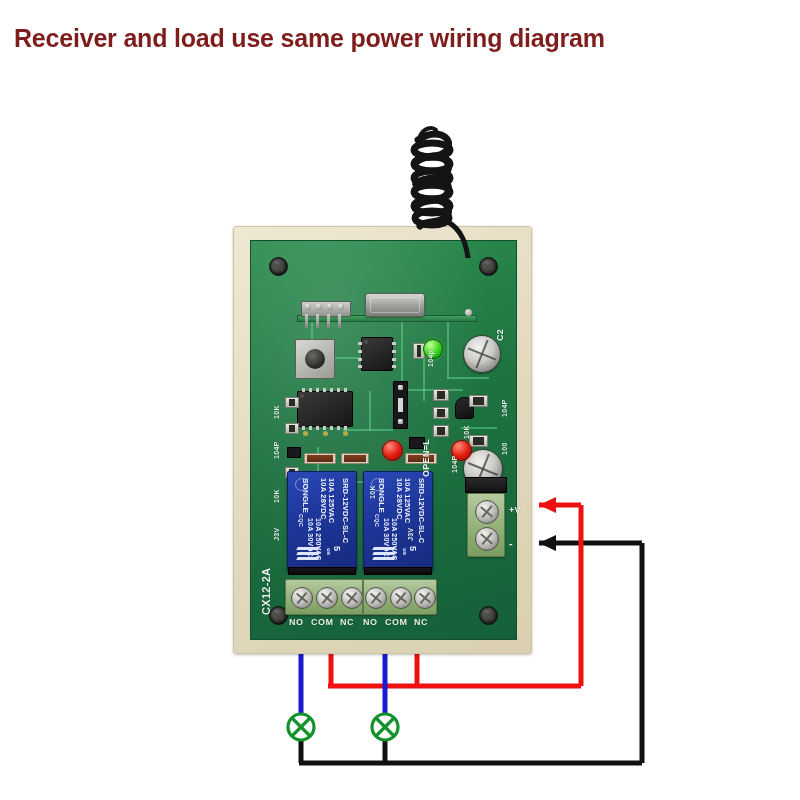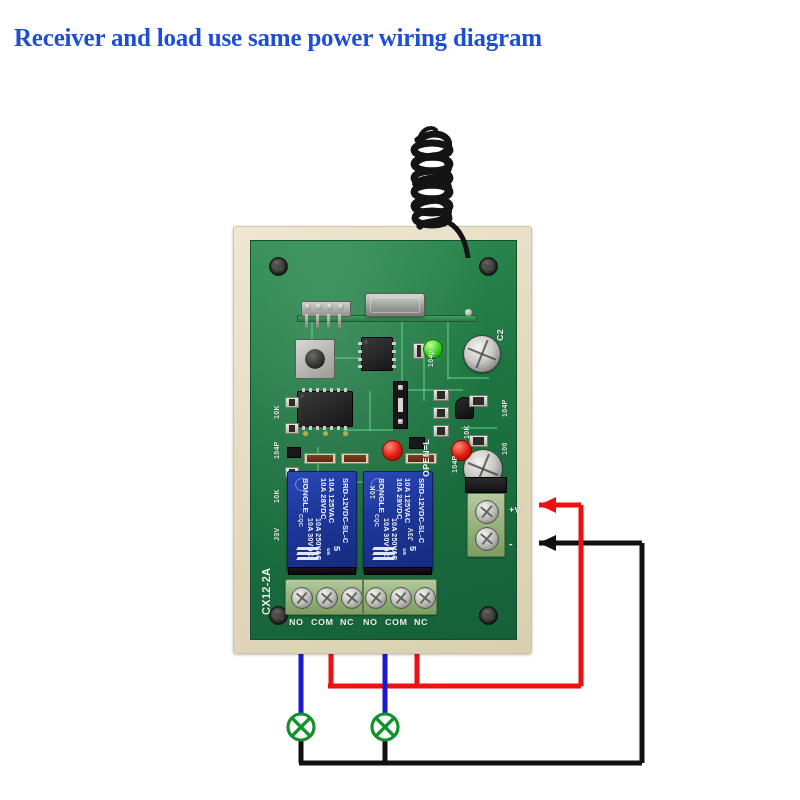--- a/index.html
+++ b/index.html
@@ -109,21 +109,21 @@
           letter-spacing:.5px;z-index:6;text-shadow:0 0 1px rgba(0,0,0,.6);}
 
   
   #antenna{position:absolute;z-index:6;}
 </style>
 </head>
 <body style="background: rgb(255, 255, 255);">
 
 <div id="canvas">
 
-  <div id="title" style="color: #1d4ed8; font-family: Liberation Serif, serif;">Receiver and load use same power wiring diagram</div>
+  <div id="title" style="color: #7f1d1d;">Receiver and load use same power wiring diagram</div>
 
   <svg id="wires" viewBox="0 0 800 800" xmlns="http://www.w3.org/2000/svg">
     <g fill="none" stroke-linecap="butt">
 
       <g stroke="#111111" stroke-width="5">
         <path d="M301,726 L301,763"></path>
         <path d="M385,726 L385,763"></path>
         <path d="M299,763 L642,763"></path>
         <path d="M642,763 L642,543"></path>
         <path d="M642,543 L539,543"></path>

